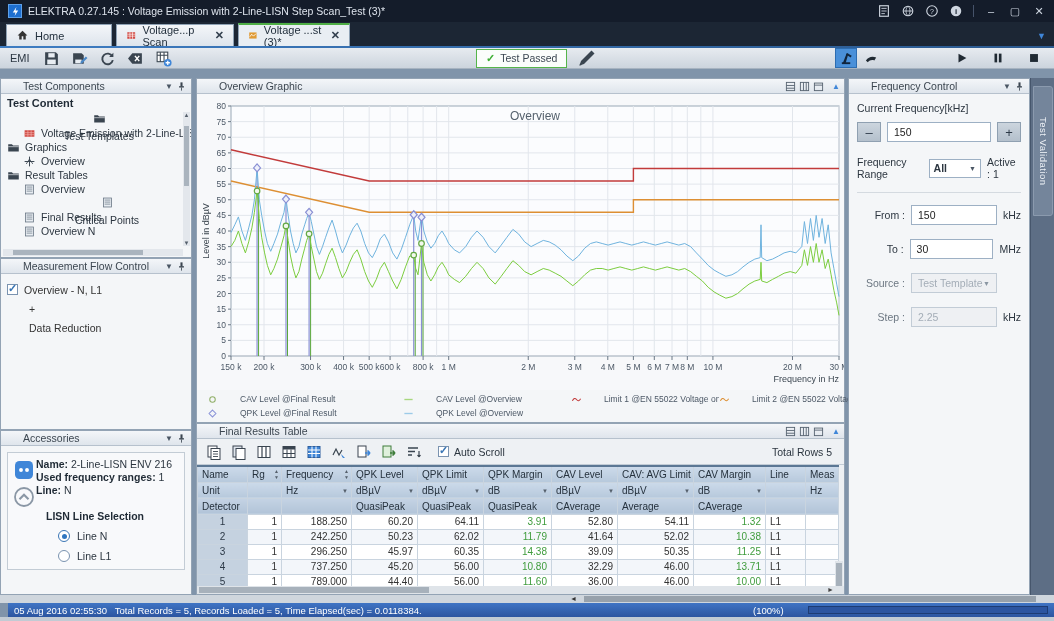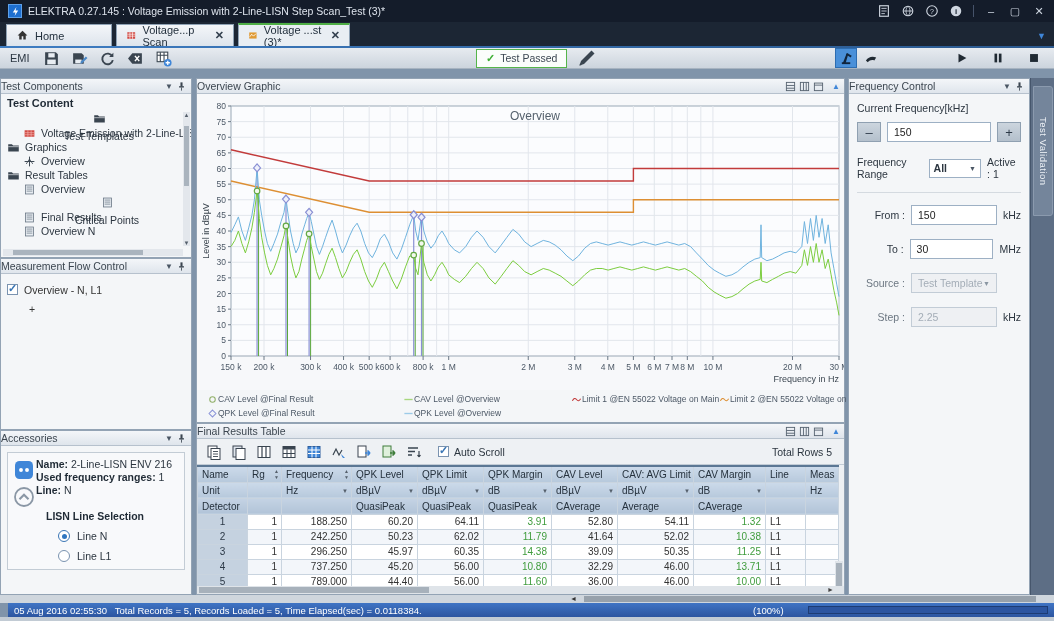--- a/index.html
+++ b/index.html
@@ -34,21 +34,21 @@
   .toolbar-right { position:absolute; right:8px; display:flex; align-items:center; gap:4px; }
   .mode-btn { width:22px; height:20px; display:flex; align-items:center; justify-content:center; }
   .mode-btn.active { background:#4a90d9; border:1px solid #2d6db1; }
   .transport { display:flex; align-items:center; gap:12px; margin-left:64px; }
   .transport .tbtn{ margin:0; }
 
   
   .main { position:absolute; left:0; top:78px; width:1054px; height:517px; background:#8094aa; }
 
   .panel { position:absolute; background:#f4f6f8; border:1px solid #93a3b4; display:flex; flex-direction:column; }
-  .phead { height:15px; background:linear-gradient(#f4f6f9,#dfe5ec); border-bottom:1px solid #b6c1cd; display:flex; align-items:center; padding:0 4px 0 0; font-size:10.5px; color:#3c4650; flex:0 0 auto; }
+  .phead { height:15px; background:linear-gradient(#f4f6f9,#dfe5ec); border-bottom:1px solid #b6c1cd; display:flex; align-items:center; padding:0 4px 0 22px; font-size:10.5px; color:#3c4650; flex:0 0 auto; }
   .phead .sp { flex:1; }
   .phead .hico { width:11px; height:11px; margin-left:3px; }
   .caret-down { font-size:8px; color:#4a5664; margin-left:8px; }
 
   
   .p-testcomp { left:0; top:0; width:192px; height:180px; }
   .p-flow { left:0; top:180px; width:192px; height:172px; }
   .p-acc { left:0; top:352px; width:192px; height:165px; }
   .tc-body { position:relative; flex:1; overflow:hidden; padding:3px 0 0 6px; }
   .tc-title { font-weight:bold; font-size:11px; color:#1f2a35; margin-bottom:3px; }
@@ -76,21 +76,21 @@
   .radio-row { display:flex; align-items:center; gap:7px; margin:0 0 8px 22px; font-size:10.5px; }
   .radio { width:12px; height:12px; border-radius:50%; border:1px solid #7a93b0; background:#fff; position:relative; flex:0 0 auto; }
   .radio.sel { border-color:#3a76b5; }
   .radio.sel::after { content:""; position:absolute; left:2.5px; top:2.5px; width:5px; height:5px; border-radius:50%; background:#2f76c0; }
 
   
   .p-graphic { left:196px; top:0; width:649px; height:345px; }
   .p-table { left:196px; top:345px; width:649px; height:172px; }
   .chart-wrap { position:relative; flex:1; background:#f7f8fa; }
   .legend { height:34px; padding:2px 0 0 10px; display:grid; grid-template-columns:196px 168px 148px 150px; grid-auto-rows:14px; font-size:8.5px; color:#4c5866; background:#f4f6f8; }
-  .leg-item { display:flex; align-items:center; gap:0; white-space:nowrap; overflow:hidden; }
+  .leg-item { display:flex; align-items:center; gap:22px; white-space:nowrap; overflow:hidden; }
 
   .ttool { height:26px; display:flex; align-items:center; gap:3px; padding:0 6px; background:#eef1f4; border-bottom:1px solid #c2ccd6; flex:0 0 auto; }
   .ttool .tbtn { width:22px; height:20px; margin:0; }
   .autoscroll { display:flex; align-items:center; gap:5px; margin-left:10px; font-size:10.5px; color:#2c3640; }
   .total-rows { margin-left:auto; font-size:10.5px; color:#2c3640; padding-right:6px; }
 
   table.results { border-collapse:collapse; table-layout:fixed; width:641px; font-size:10px; background:#fff; border-top:2px solid #5b7794; }
   table.results th, table.results td { border:1px solid #c9d4df; padding:0 4px; height:15px; font-weight:normal; overflow:hidden; white-space:nowrap; }
   table.results thead th { background:linear-gradient(#ccdaea,#b7c9dc); color:#25313d; text-align:left; height:16px; position:relative; }
   table.results thead tr.det th { background:linear-gradient(#c4d3e4,#b2c4d8); }
@@ -452,20 +452,23 @@
             </svg>
           </span>
       </div>
       <div class="flow-body" id="flowList">
           <div class="flow-row">
             <span class="cb checked"></span>
             <span>Overview - N, L1</span>
           </div>
           <div class="flow-row flow-plain">
             <span>+</span>
+          </div>
+          <div class="flow-row flow-plain">
+            <span>Data Reduction</span>
           </div>
         </div>
     </div>
 
     <div class="panel p-acc">
       <div class="phead">
         <span>Accessories</span>
         <span class="sp"></span>
         <span class="caret-down">▼</span>
         <span class="hico">

